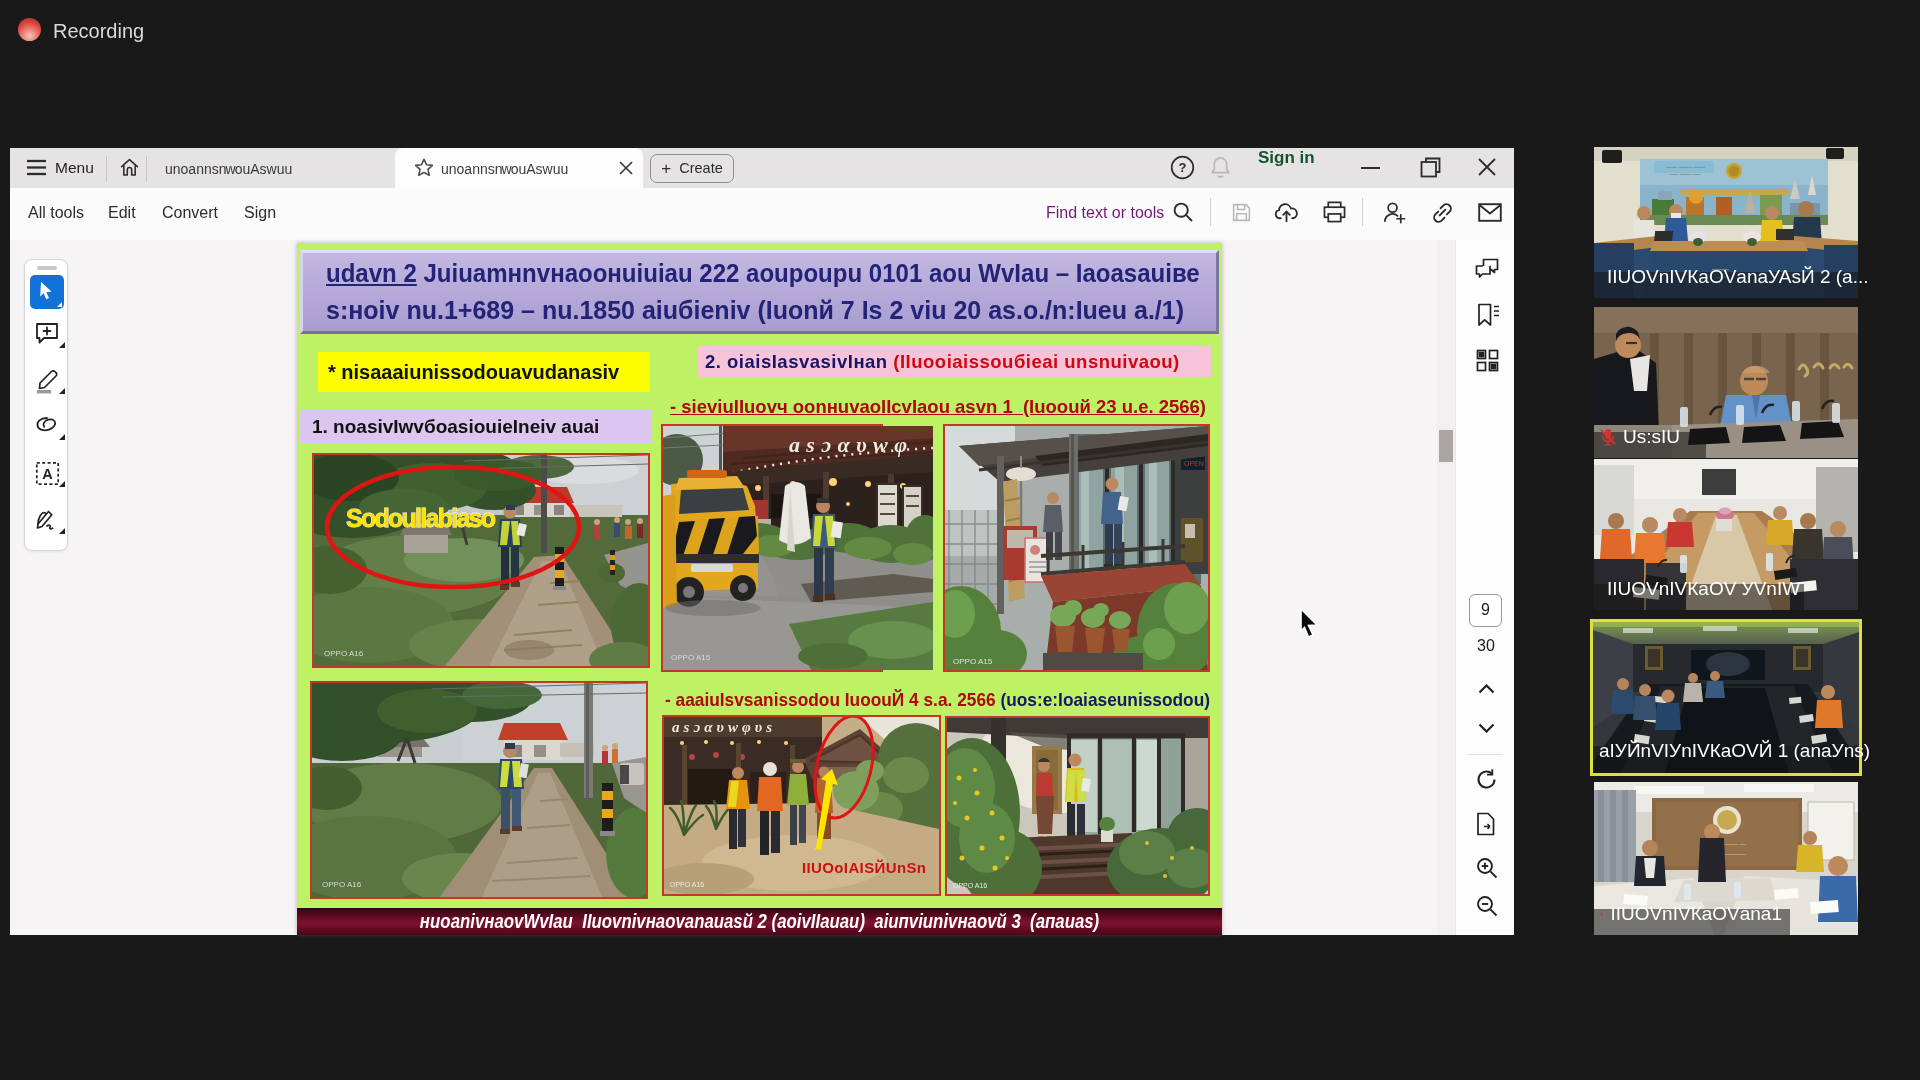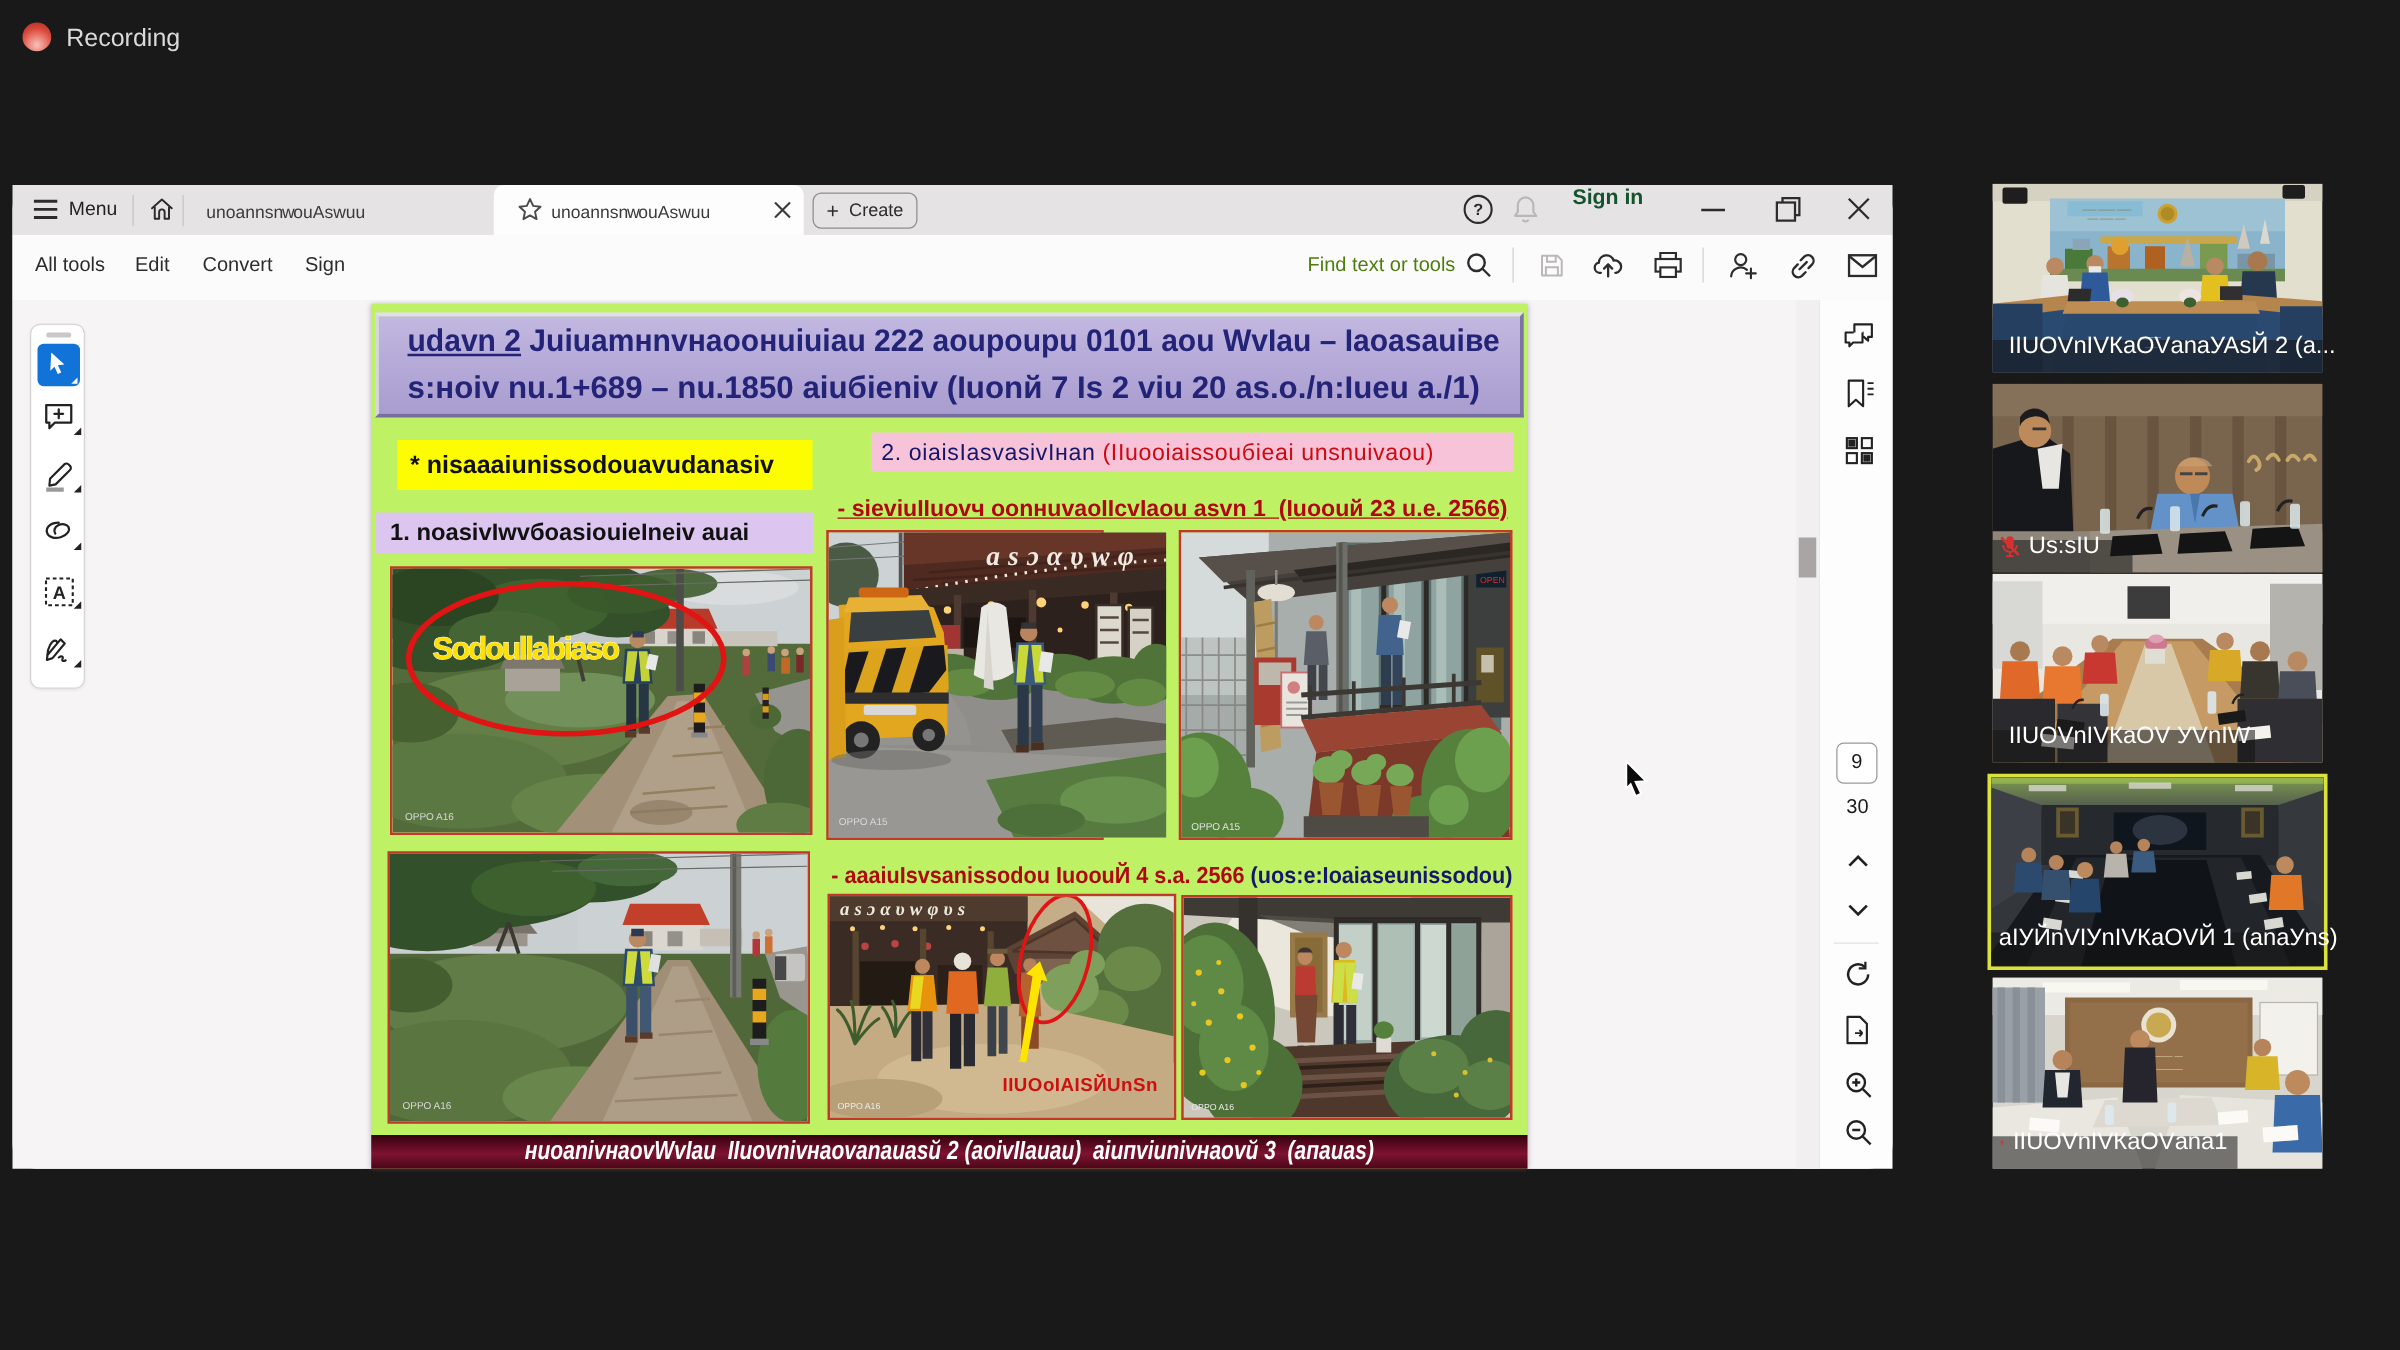--- a/index.html
+++ b/index.html
@@ -40,21 +40,21 @@
 
   
   #hdr { left:3px; top:7px; width:919px; height:84px;
     background:linear-gradient(#c2b8e0 0%, #b2a7d6 60%, #a89dce 100%);
     border-top:3px solid #e2ddf2; border-left:3px solid #d8d2ec;
     border-right:3px solid #7e74a4; border-bottom:3px solid #776d9e; }
   .hline { color:#232377; font-weight:bold; font-size:25px; white-space:nowrap; }
   #ybox { left:21px; top:109px; width:332px; height:40px; background:#fdfd00;
     color:#111; font-weight:bold; font-size:20px; line-height:40px; padding-left:10px; white-space:nowrap;}
   #pbox { left:400px; top:103px; width:514px; height:31px; background:#f6c3d8;
-    font-weight:normal; font-size:18.5px; line-height:31px; padding-left:8px; white-space:nowrap; letter-spacing:0.5px;}
+    font-weight:bold; font-size:18.5px; line-height:31px; padding-left:8px; white-space:nowrap; letter-spacing:0.5px;}
   #lpbox { left:3px; top:167px; width:351px; height:33px; background:#dcc6ef;
     color:#111; font-weight:bold; font-size:19px; line-height:33px; padding-left:12px; white-space:nowrap;}
   .redln { color:#b00810; font-weight:bold; font-size:18.5px; white-space:nowrap; }
   #footer { left:0px; top:665px; width:925px; height:27px;
     background:linear-gradient(#330310 0%, #5c0a20 30%, #7e1230 55%, #4a0618 100%); }
 
   .photo { border:2px solid #c0392b; }
 
   
   .thumb { left:1594px; width:264px; height:148px; background:#222; }
@@ -114,21 +114,21 @@
     <svg class="abs" style="left:1468px;top:10px" width="18" height="18" viewBox="0 0 18 18" stroke="#2c2c2c" stroke-width="1.8">
       <line x1="1" y1="1" x2="17" y2="17"></line>
         <line x1="17" y1="1" x2="1" y2="17"></line>
     </svg>
   </div>
   <div class="abs" id="menurow">
     <div class="abs mtxt" style="left:18px;top:16px">All tools</div>
     <div class="abs mtxt" style="left:98px;top:16px">Edit</div>
     <div class="abs mtxt" style="left:152px;top:16px">Convert</div>
     <div class="abs mtxt" style="left:234px;top:16px">Sign</div>
-    <div class="abs mtxt" style="left:1036px;top:16px;color:#4d7c0f">Find text or tools</div>
+    <div class="abs mtxt" style="left:1036px;top:16px;color:#701a75">Find text or tools</div>
     <svg class="abs" style="left:1163px;top:14px" width="20" height="20" viewBox="0 0 20 20" fill="none" stroke="#2c2c2c" stroke-width="1.9">
       <circle cx="8.2" cy="8.2" r="6.6"></circle>
         <line x1="13.2" y1="13.2" x2="19" y2="19"></line>
     </svg>
     <div class="abs vline" style="left:1200px;top:10px;height:28px;background:#d2d0d0"></div>
 
     <svg class="abs" style="left:1221px;top:14px" width="21" height="21" viewBox="0 0 24 24" fill="none" stroke="#b9b7b7" stroke-width="1.8">
       <path d="M3 3 H17 L21 7 V21 H3 Z" stroke-linejoin="round"></path>
       <path d="M7.5 3 V8.5 H15.5 V3"></path>
         <path d="M6.5 21 V13.5 H17.5 V21"></path>

